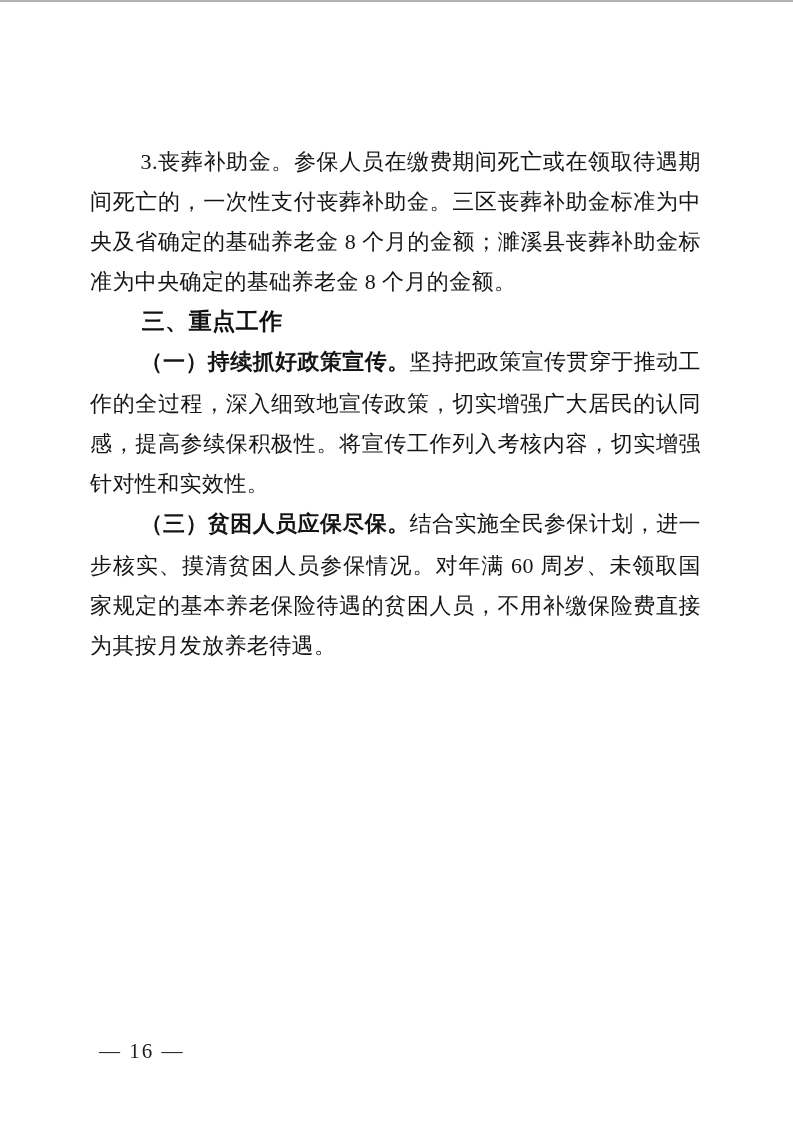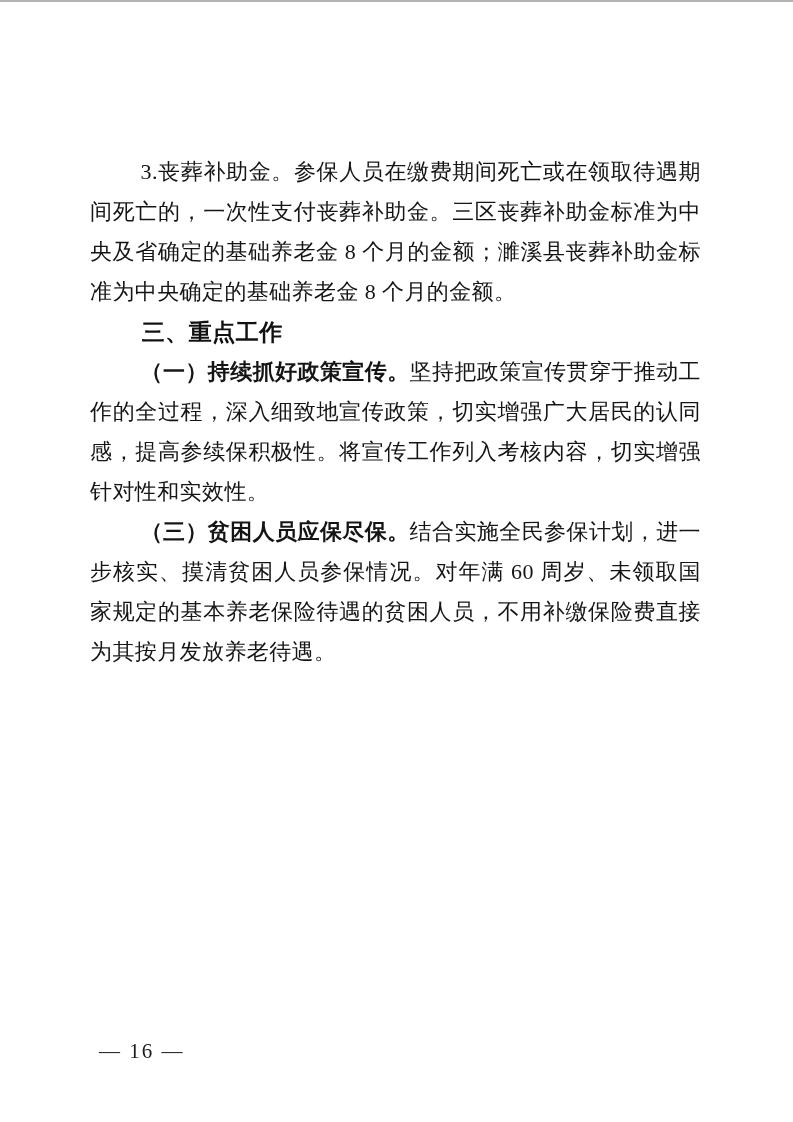--- a/index.html
+++ b/index.html
@@ -19,43 +19,44 @@
     position: absolute;
     top: 0;
     left: 0;
     width: 793px;
     height: 2px;
     background: #b3b3b3;
   }
   .content {
     position: absolute;
     left: 90px;
-    top: 152px;
+    top: 142px;
     width: 611px;
   }
   .para {
     margin: 0;
     font-size: 22px;
     line-height: 40px;
     letter-spacing: 0.4px;
     text-align: justify;
     text-indent: 2.3em;
   }
   .section-heading {
     margin: 0;
-    font-family: Liberation Sans, sans-serif;
+    font-family: Liberation Serif, serif;
     font-weight: bold;
     font-size: 23px;
     line-height: 40px;
     letter-spacing: 0.5px;
     text-indent: 2.25em;
     color: #111111;
   }
   .lead {
     font-weight: bold;
+    font-family: Liberation Mono, monospace;
   }
   .page-number {
     position: absolute;
     left: 99px;
     top: 1026px;
     font-size: 21px;
     line-height: 28px;
     letter-spacing: 2px;
     color: #1c1c1c;
     white-space: nowrap;

